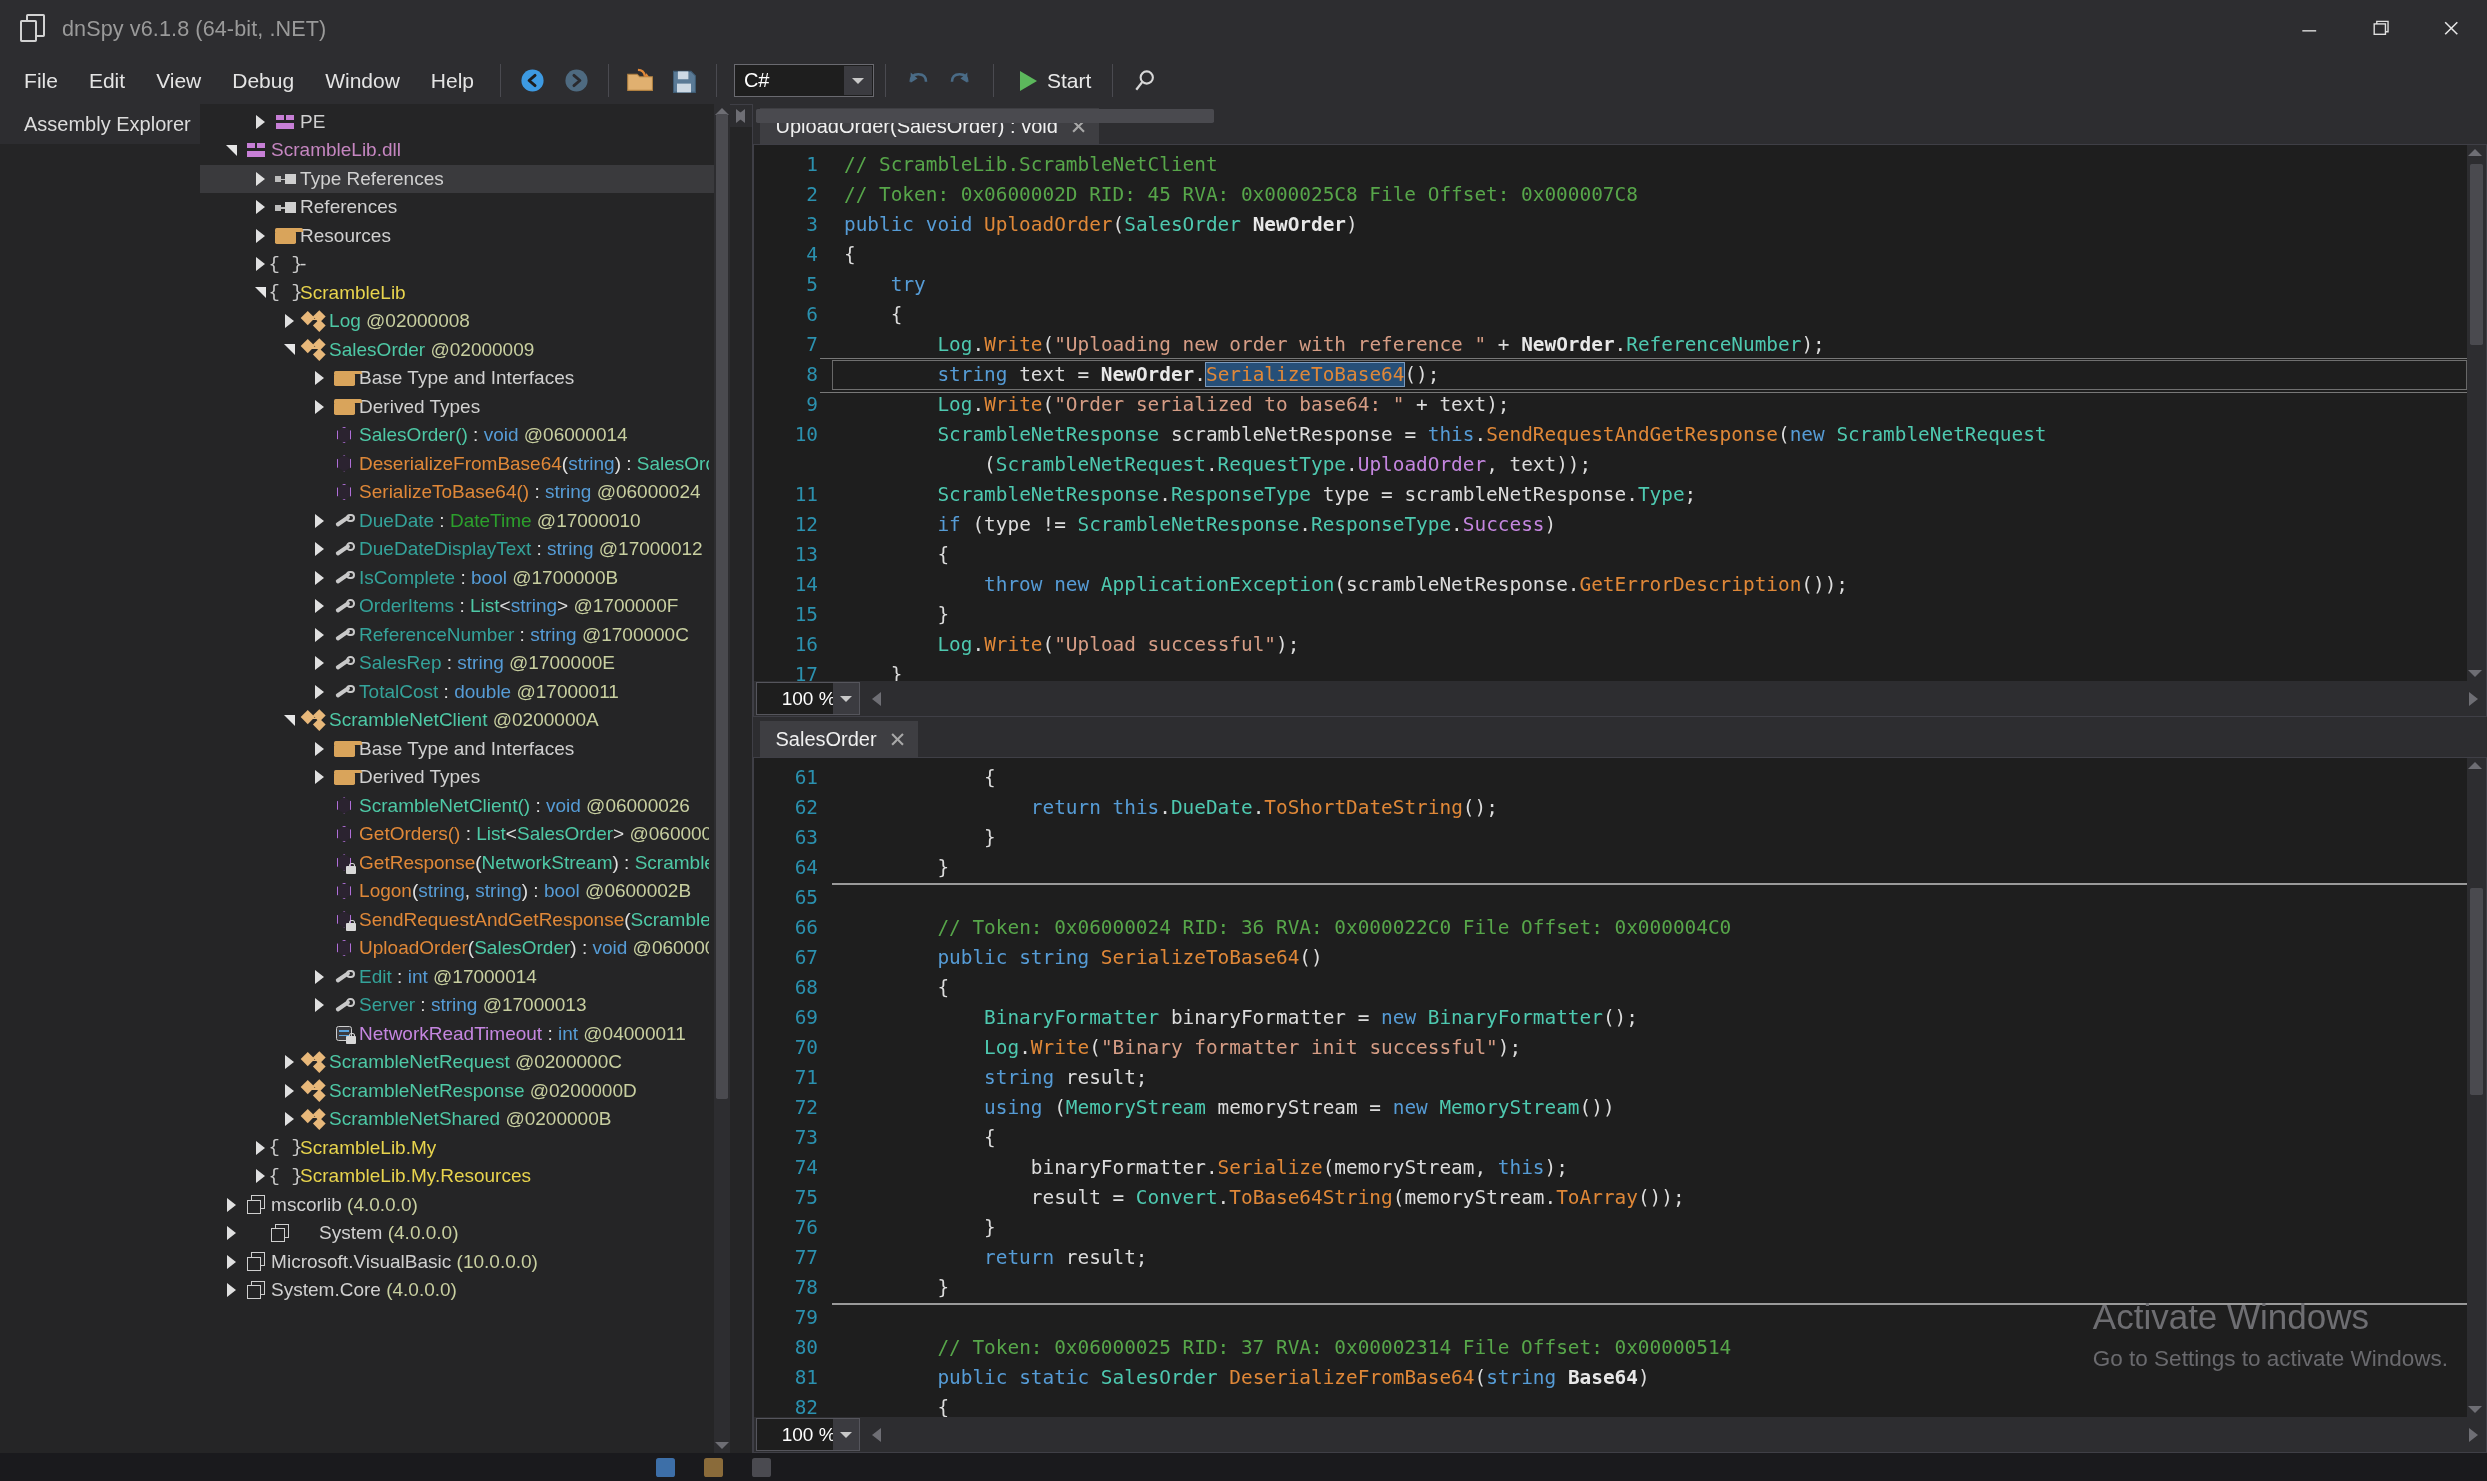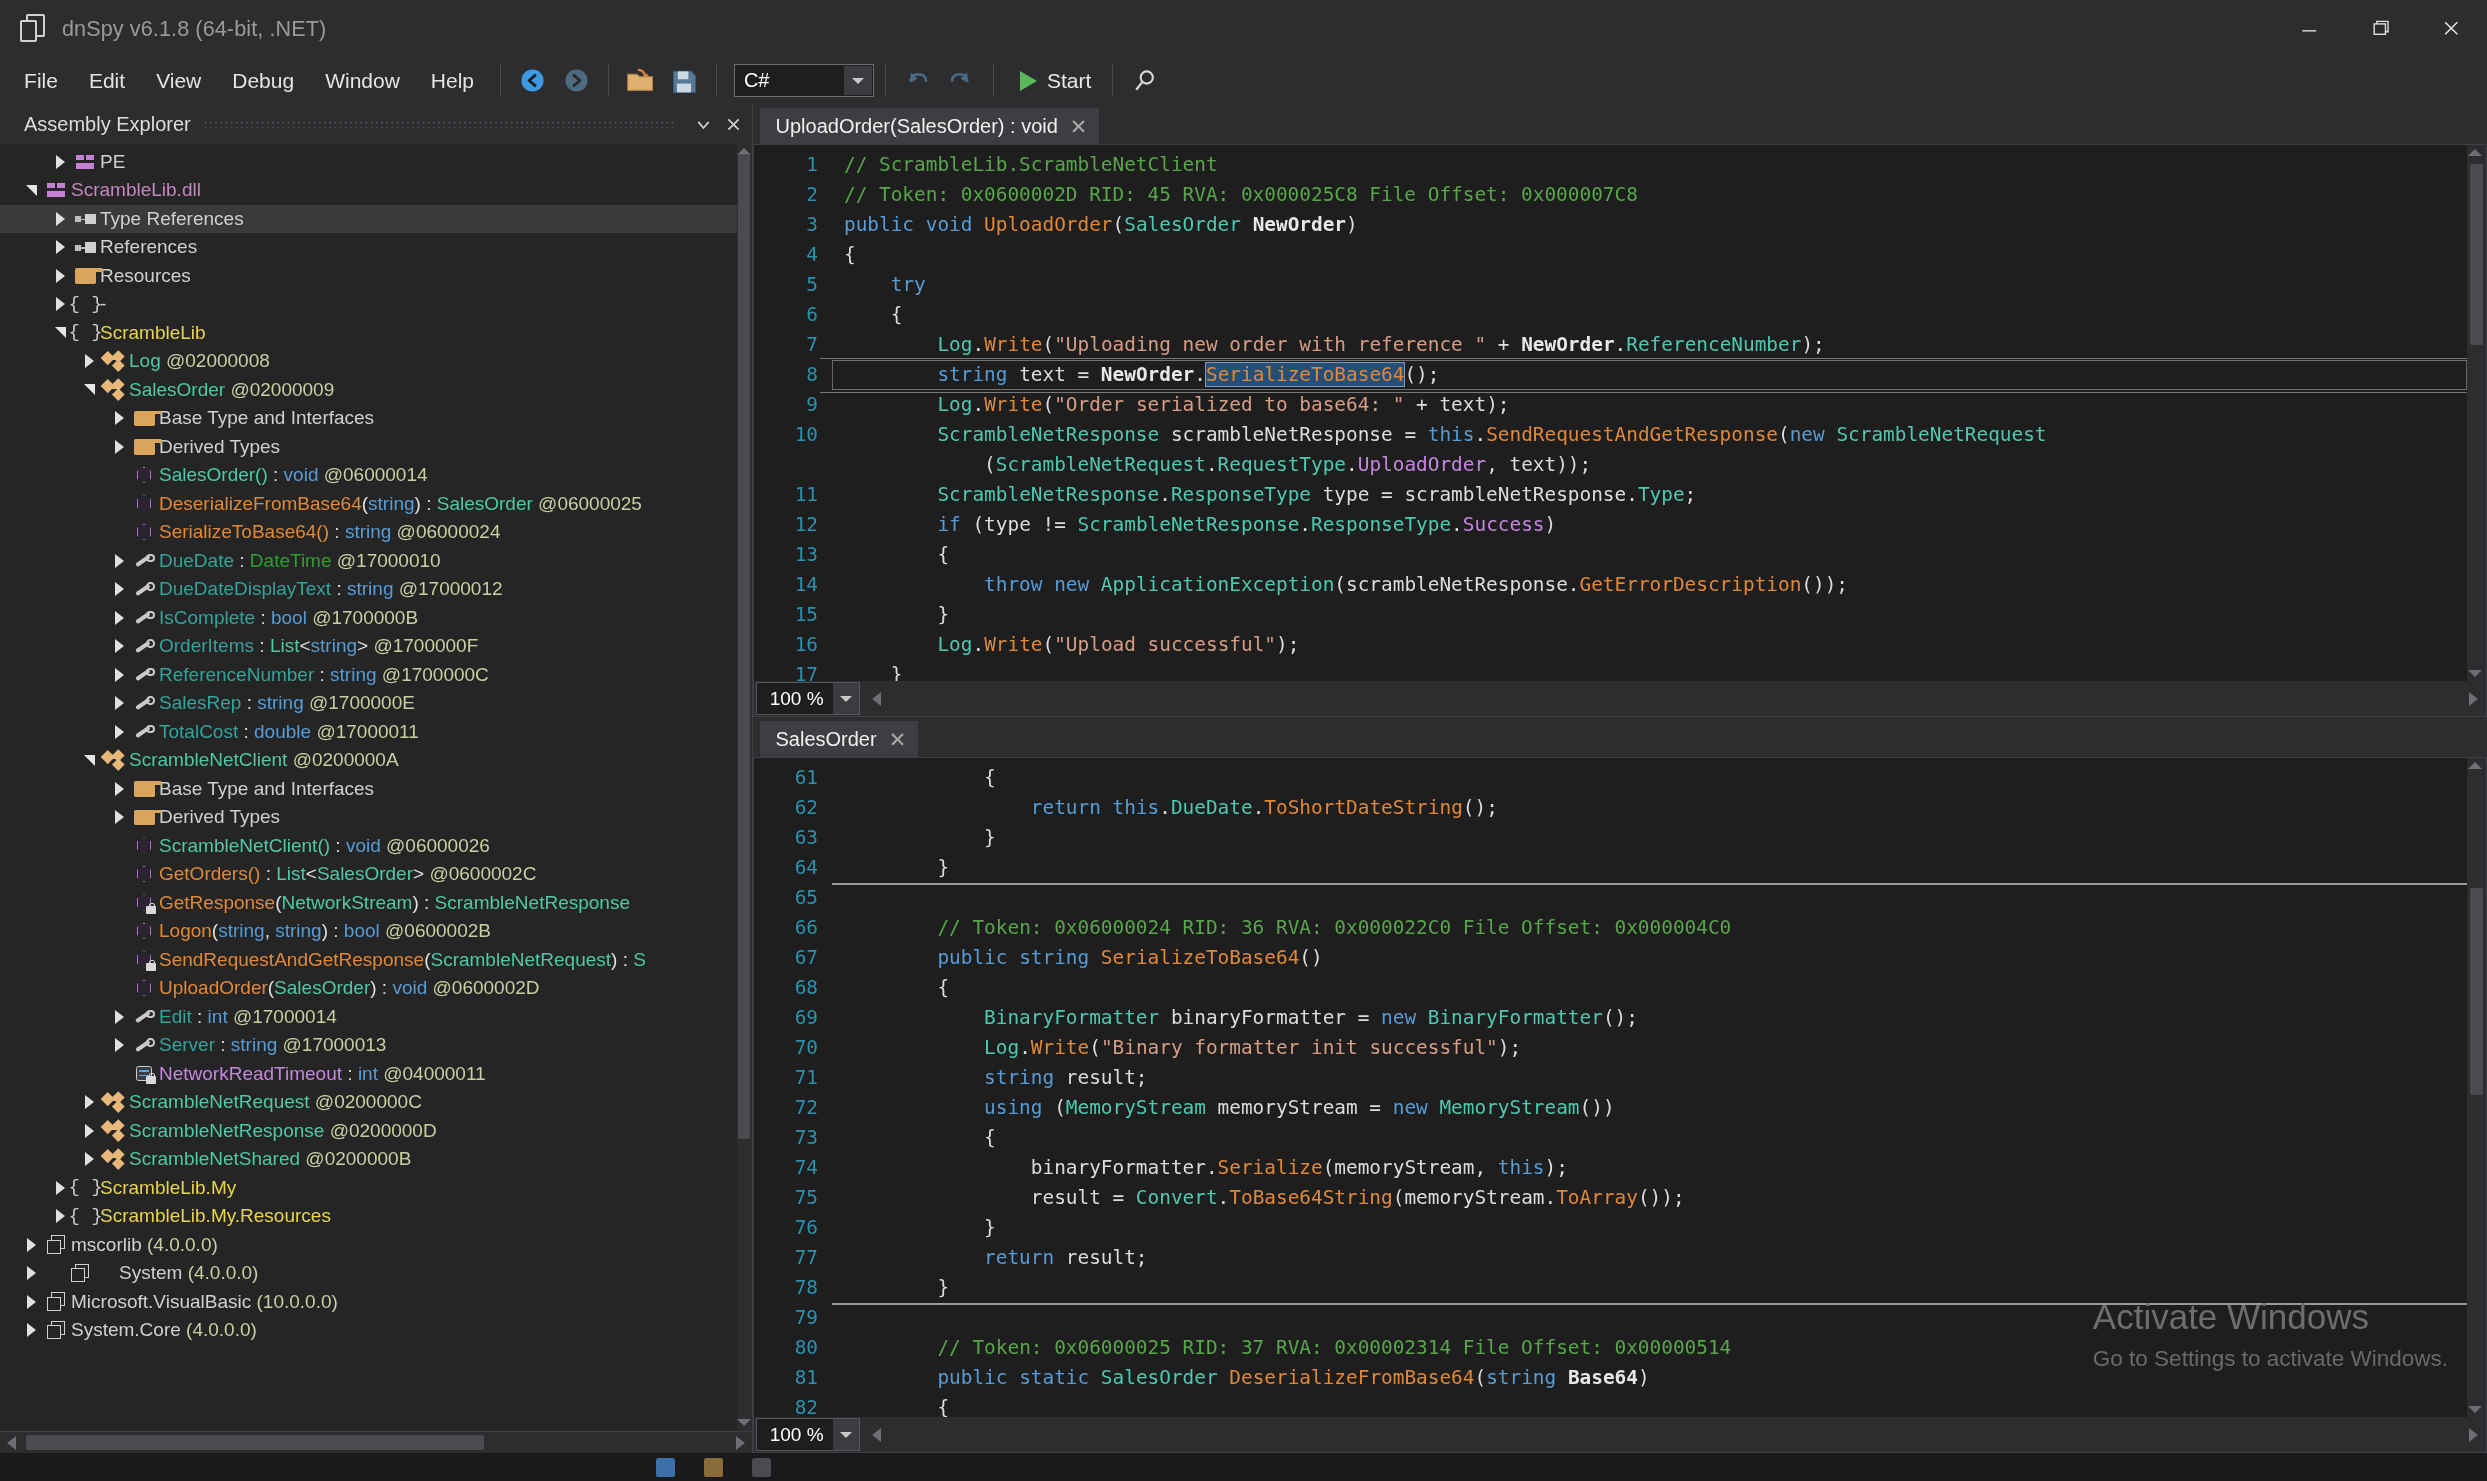--- a/index.html
+++ b/index.html
@@ -90,21 +90,21 @@
 
   
   .body {
     flex: 1 1 auto; display: flex; min-height: 0;
     background: #2d2d30;
   }
 
   
   .explorer {
     width: 753px; flex: 0 0 753px;
-    display: flex; flex-direction: column;
+    display: flex; flex-direction: row;
     background: #252526;
     border-right: 0.9px solid #3f3f46;
   }
   .explorer-header {
     height: 40px; flex: 0 0 40px; display: flex; align-items: center;
     padding: 0 7px 0 24px; background: #2d2d30;
   }
   .explorer-title { font-size: 20px; color: #dcdcdc; flex: 0 0 auto; }
   .explorer-dots {
     flex: 1 1 auto; height: 8.6px; margin: 0 12px;
@@ -271,21 +271,21 @@
   .s-punc { color: #dcdcdc; }
 
   .statusrow {
     height: 36px; flex: 0 0 36px; display: flex; align-items: stretch;
     background: #2d2d30; border: 0.9px solid #3f3f46; border-top: none;
   }
   .zoom-combo {
     width: 104px; flex: 0 0 104px; background: #1e1e1e; display: flex; align-items: center;
     position: relative; border: 0.9px solid #55555c; margin: 0.9px 0 0.9px 1.7px;
   }
-  .zoom-val { font-size: 19px; color: #ffffff; padding-left: 13px; }
+  .zoom-val { font-size: 19px; color: #ffffff; padding-left: 25px; }
   .zoom-combo .arrowbox {
     position: absolute; right: 0; top: 0; bottom: 0; width: 26px; background: #3b3b40;
     display:flex; align-items:center; justify-content:center;
   }
   .hscroll { flex: 1 1 auto; position: relative; background: #2d2d30; }
   .hscroll .arrow-l, .hscroll .arrow-r {
     position:absolute; top:0; bottom:0; width:26px; display:flex; align-items:center; justify-content:center;
   }
   .hscroll .arrow-l { left: 3.5px; }
   .hscroll .arrow-r { right: 0px; }

